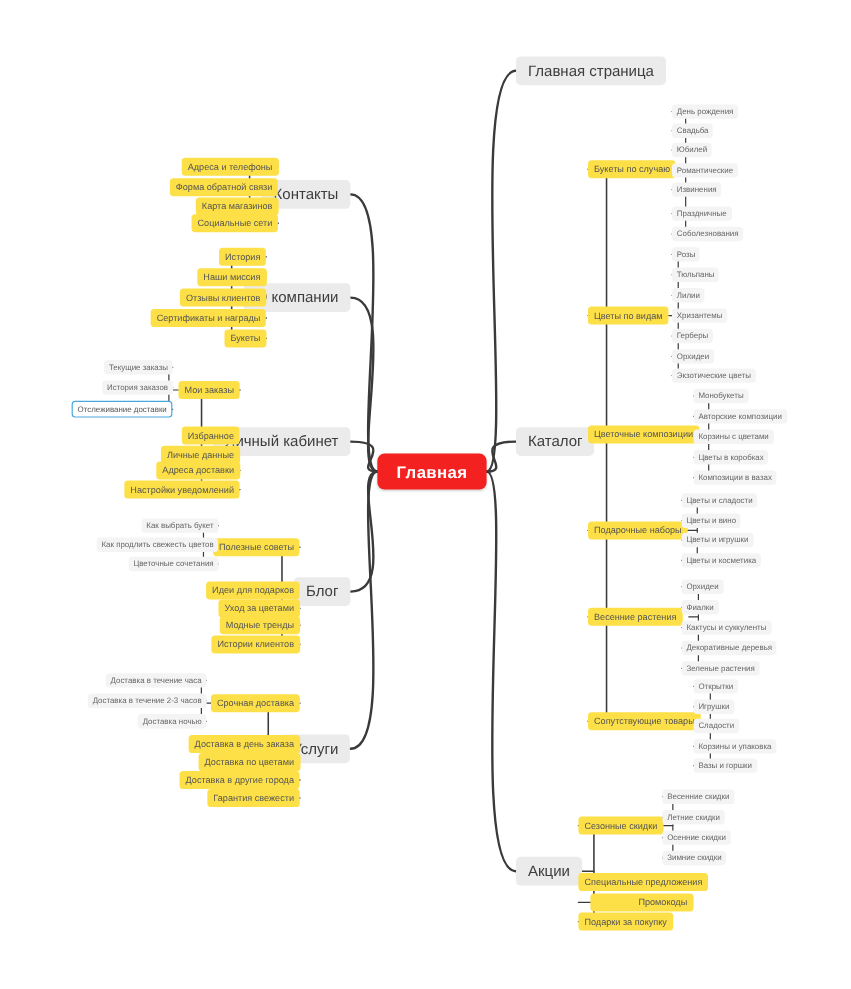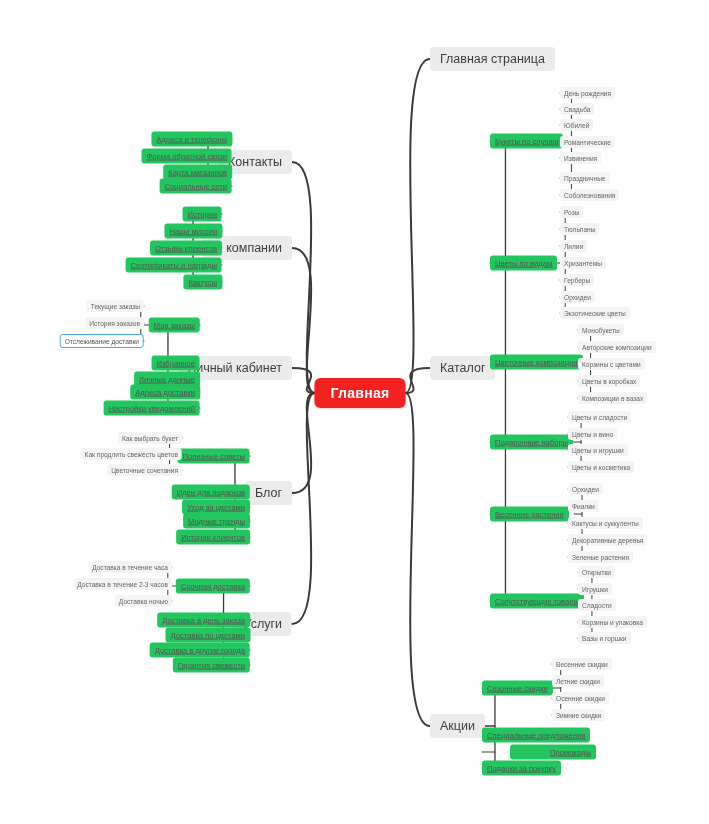--- a/index.html
+++ b/index.html
@@ -12,22 +12,22 @@
   .n-root{
     background:#f42121;color:#ffffff;font-weight:bold;font-size:14px;
     border-radius:6px;padding:7px 16px;letter-spacing:.3px;
     box-shadow:0 1px 2px rgba(0,0,0,.18);
   }
   .n-main{
     background:#ebebeb;color:#3d3d3d;font-size:12.5px;
     border-radius:4px;padding:5px 10px;
   }
   .n-sub{
-    background:#22c55e;color:#555;font-size:7.6px;
-    border-radius:3px;padding:3px 5px;text-decoration:underline;
+    background:#fde047;color:#555;font-size:7.6px;
+    border-radius:3px;padding:3px 5px;
   }
   .n-leaf{
     background:#f4f4f4;color:#666;font-size:6.6px;
     border-radius:3px;padding:2.5px 4px;
   }
   .n-sel{
     background:#ffffff;color:#555;border:1.4px solid #4aa8e0;
     border-radius:3px;padding:2.5px 4px;font-size:6.6px;
   }
   .anchor-l{transform:translate(-100%,-50%);}
@@ -303,21 +303,21 @@
       </div>
       <div class="node n-leaf anchor-r" style="left: 552px; top: 698px;">
         <span>Осенние скидки</span>
       </div>
       <div class="node n-leaf anchor-r" style="left: 552px; top: 715px;">
         <span>Зимние скидки</span>
       </div>
       <div class="node n-sub anchor-r" style="left: 482px; top: 735px;">
         <span>Специальные предложения</span>
       </div>
-      <div class="node n-sub anchor-r" style="left: 510px; top: 752px; padding-left: 40px;">
+      <div class="node n-sub anchor-r" style="left: 492px; top: 752px; padding-left: 40px;">
         <span>Промокоды</span>
       </div>
       <div class="node n-sub anchor-r" style="left: 482px; top: 768px;">
         <span>Подарки за покупку</span>
       </div>
       <div class="node n-main anchor-l" style="left: 292px; top: 162px;">
         <span>Контакты</span>
       </div>
       <div class="node n-sub anchor-l" style="left: 232px; top: 139px;">
         <span>Адреса и телефоны</span>
@@ -340,21 +340,21 @@
       <div class="node n-sub anchor-l" style="left: 222px; top: 231px;">
         <span>Наши миссия</span>
       </div>
       <div class="node n-sub anchor-l" style="left: 222px; top: 248px; text-align: right;">
         <span>Отзывы клиентов</span>
       </div>
       <div class="node n-sub anchor-l" style="left: 222px; top: 265px;">
         <span>Сертификаты и награды</span>
       </div>
       <div class="node n-sub anchor-l" style="left: 222px; top: 282px;">
-        <span>Кактусы</span>
+        <span>Букеты</span>
       </div>
       <div class="node n-main anchor-l" style="left: 292px; top: 368px;">
         <span>Личный кабинет</span>
       </div>
       <div class="node n-sub anchor-l" style="left: 200px; top: 325px;">
         <span>Мои заказы</span>
       </div>
       <div class="node n-leaf anchor-l" style="left: 144px; top: 306px;">
         <span>Текущие заказы</span>
       </div>

